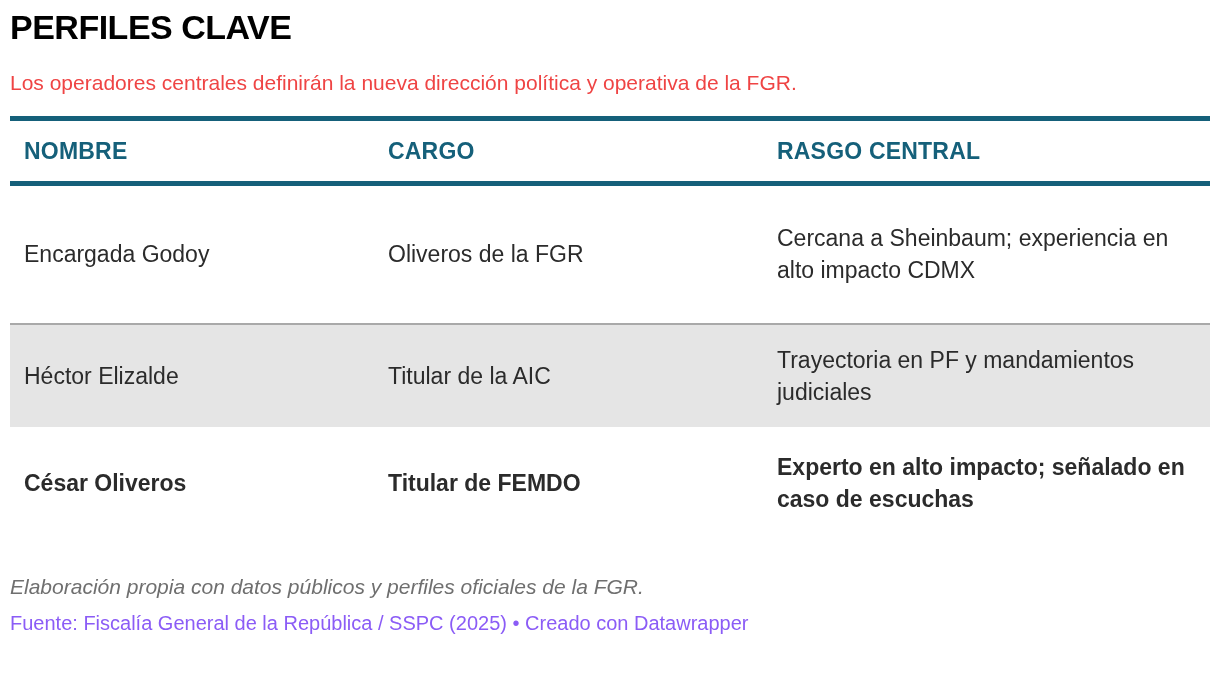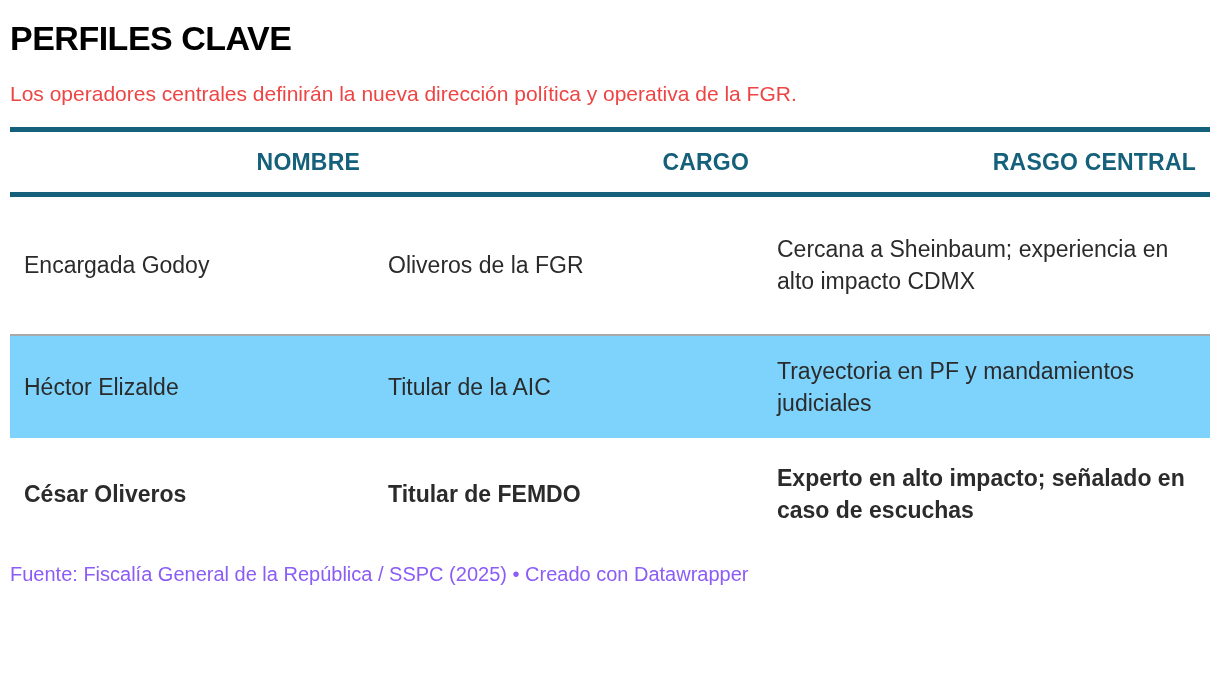--- a/index.html
+++ b/index.html
@@ -5,21 +5,21 @@
   * { margin: 0; padding: 0; box-sizing: border-box; }
   html, body {
     width: 1220px; height: 692px;
     background: #ffffff;
     font-family: "Liberation Sans", "DejaVu Sans", sans-serif;
     overflow: hidden;
   }
   .page { padding: 0 10px; width: 1220px; }
 
   .title {
-    margin-top: 19px;
+    margin-top: 8px;
     font-size: 34px;
     font-weight: 800;
     letter-spacing: -0.5px;
     color: #000000;
   }
   .subtitle {
     margin-top: 24px;
     font-size: 21px;
     color: #ef4444;
   }
@@ -33,42 +33,42 @@
   col.c1 { width: 364px; }
   col.c2 { width: 389px; }
   col.c3 { width: 447px; }
 
   thead tr {
     border-top: 5px solid #15607a;
     border-bottom: 5px solid #15607a;
     height: 65px;
   }
   th {
-    text-align: right;
+    text-align: left;
     vertical-align: middle;
     padding: 0 14px;
     font-size: 23px;
     font-weight: 700;
     color: #15607a;
     letter-spacing: 0.2px;
   }
 
   tbody td {
     vertical-align: middle;
     padding: 0 14px;
     font-size: 23px;
     line-height: 32px;
     color: #2b2b2b;
     text-align: left;
   }
   tbody tr.row-0 { height: 140px; }
   tbody tr.row-1 { height: 103px; }
   tbody tr.row-2 { height: 112px; font-weight: bold; }
   tbody tr.highlight {
-    background: #7dd3fc;
+    background: #e5e5e5;
     border-top: 2px solid #a9a9a9;
   }
 
   .note {
     margin-top: 36px;
     font-size: 21px;
     font-style: italic;
     color: #6f6f6f;
   }
   .source {
@@ -111,16 +111,17 @@
         <td>Trayectoria en PF y mandamientos judiciales</td>
       </tr>
       <tr class="row-2">
         <td>César Oliveros</td>
         <td>Titular de FEMDO</td>
         <td>Experto en alto impacto; señalado en caso de escuchas</td>
       </tr>
     </tbody>
   </table>
 
+  <p class="note">Elaboración propia con datos públicos y perfiles oficiales de la FGR.</p>
 
   <p class="source">Fuente: Fiscalía General de la República / SSPC (2025) • Creado con Datawrapper</p>
 
 </div>
 
 </body></html>

